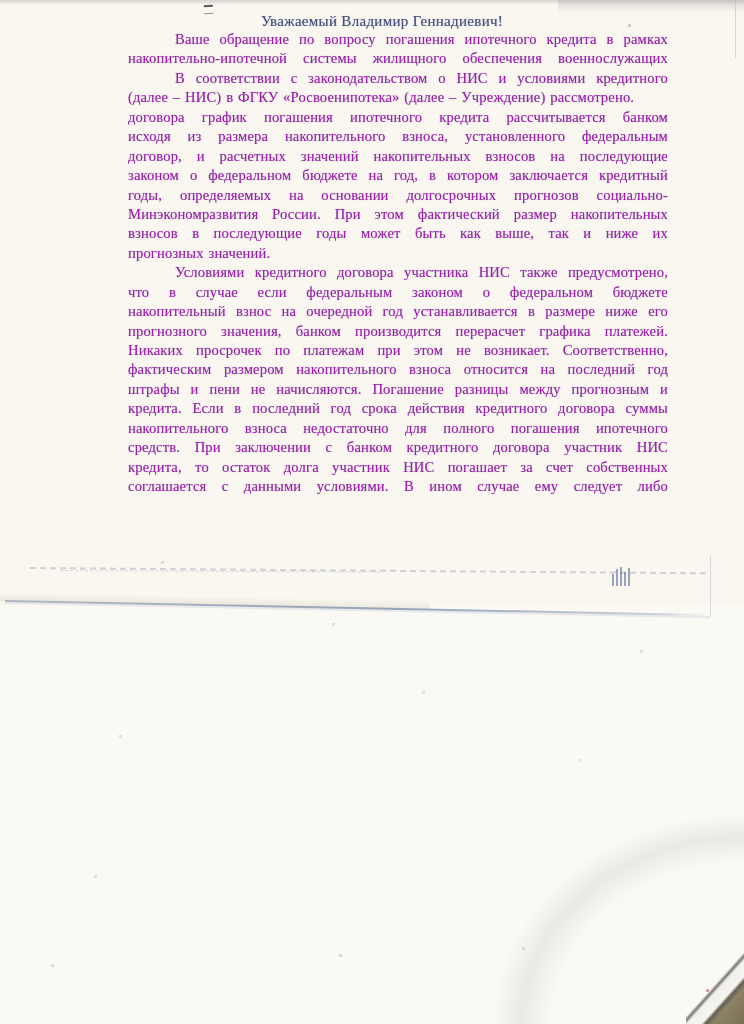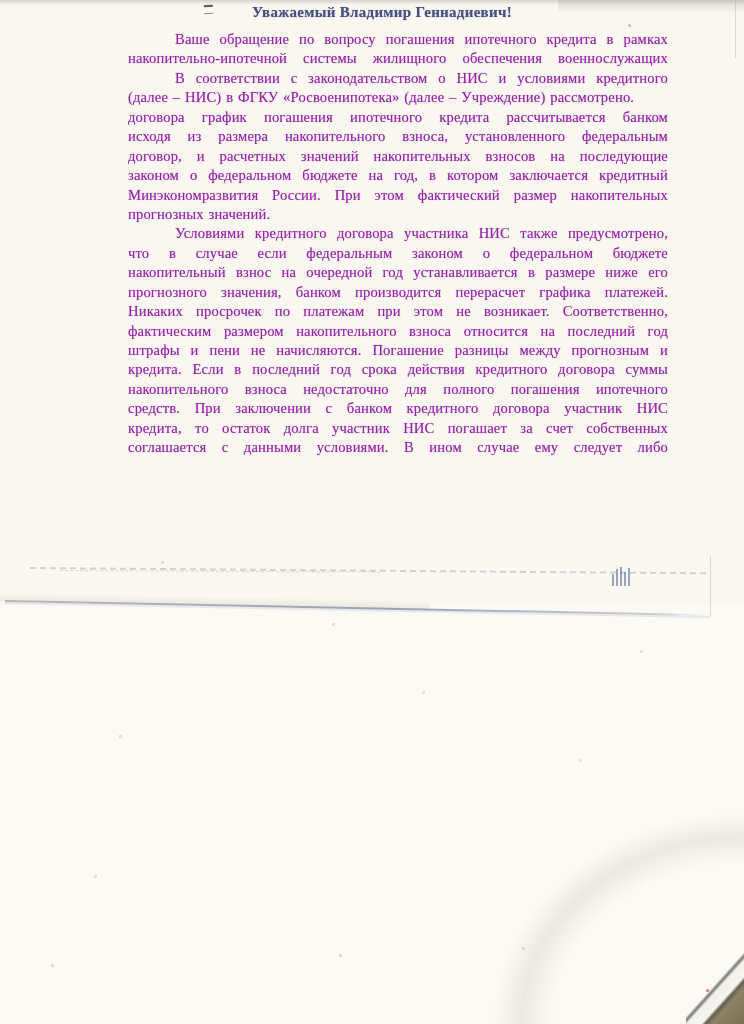--- a/index.html
+++ b/index.html
@@ -13,23 +13,23 @@
   .lower-sheet{position:absolute;left:0;top:604px;width:744px;height:420px;background:#fbf9f4;}
   
   .top-edge{position:absolute;left:0;top:0;width:744px;height:5px;
     background:linear-gradient(to bottom,rgba(183,181,176,.55),rgba(183,181,176,0));}
   .top-right-shade{position:absolute;left:558px;top:0;width:186px;height:13px;
     background:linear-gradient(to bottom,rgba(190,188,183,.55),rgba(190,188,183,0));}
   .right-edge-line{position:absolute;left:735px;top:0;width:1px;height:58px;background:rgba(178,176,170,.45);}
 
   
   .salutation{
-    position:absolute;left:128px;top:4px;width:540px;text-align:center;
+    position:absolute;left:128px;top:13px;width:540px;text-align:center;
     transform:translateX(-16px);
-    font-size:15px;font-weight:700;letter-spacing:.3px;
+    font-size:15px;font-weight:400;letter-spacing:.3px;
     color:#44517e;text-shadow:0 0 1px rgba(68,81,126,.55);
   }
   .letter-body{
     position:absolute;left:128px;top:30px;width:540px;
     font-size:14.6px;color:#a21caf;letter-spacing:.15px;word-spacing:1px;
     text-shadow:0 0 1px rgba(68,81,126,.5);
   }
   .line{
     text-align:justify;text-align-last:justify;
     line-height:19.45px;height:19.45px;overflow:hidden;
@@ -116,21 +116,23 @@
 
   <div class="letter-body">
       <div class="line first">Ваше обращение по вопросу погашения ипотечного кредита в рамках</div>
       <div class="line">накопительно-ипотечной системы жилищного обеспечения военнослужащих</div>
       <div class="line first">В соответствии с законодательством о НИС и условиями кредитного</div>
       <div class="line plain-last">(далее – НИС) в ФГКУ «Росвоенипотека» (далее – Учреждение) рассмотрено.</div>
       <div class="line">договора график погашения ипотечного кредита рассчитывается банком</div>
       <div class="line">исходя из размера накопительного взноса, установленного федеральным</div>
       <div class="line">договор, и расчетных значений накопительных взносов на последующие</div>
       <div class="line">законом о федеральном бюджете на год, в котором заключается кредитный</div>
+      <div class="line">годы, определяемых на основании долгосрочных прогнозов социально-</div>
       <div class="line">Минэкономразвития России. При этом фактический размер накопительных</div>
+      <div class="line">взносов в последующие годы может быть как выше, так и ниже их</div>
       <div class="line plain-last">прогнозных значений.</div>
       <div class="line first">Условиями кредитного договора участника НИС также предусмотрено,</div>
       <div class="line">что в случае если федеральным законом о федеральном бюджете</div>
       <div class="line">накопительный взнос на очередной год устанавливается в размере ниже его</div>
       <div class="line">прогнозного значения, банком производится перерасчет графика платежей.</div>
       <div class="line">Никаких просрочек по платежам при этом  не возникает. Соответственно,</div>
       <div class="line">фактическим размером накопительного взноса относится на последний год</div>
       <div class="line">штрафы и пени не начисляются. Погашение разницы между прогнозным и</div>
       <div class="line">кредита. Если в последний год срока действия кредитного договора суммы</div>
       <div class="line">накопительного взноса недостаточно для полного погашения ипотечного</div>

